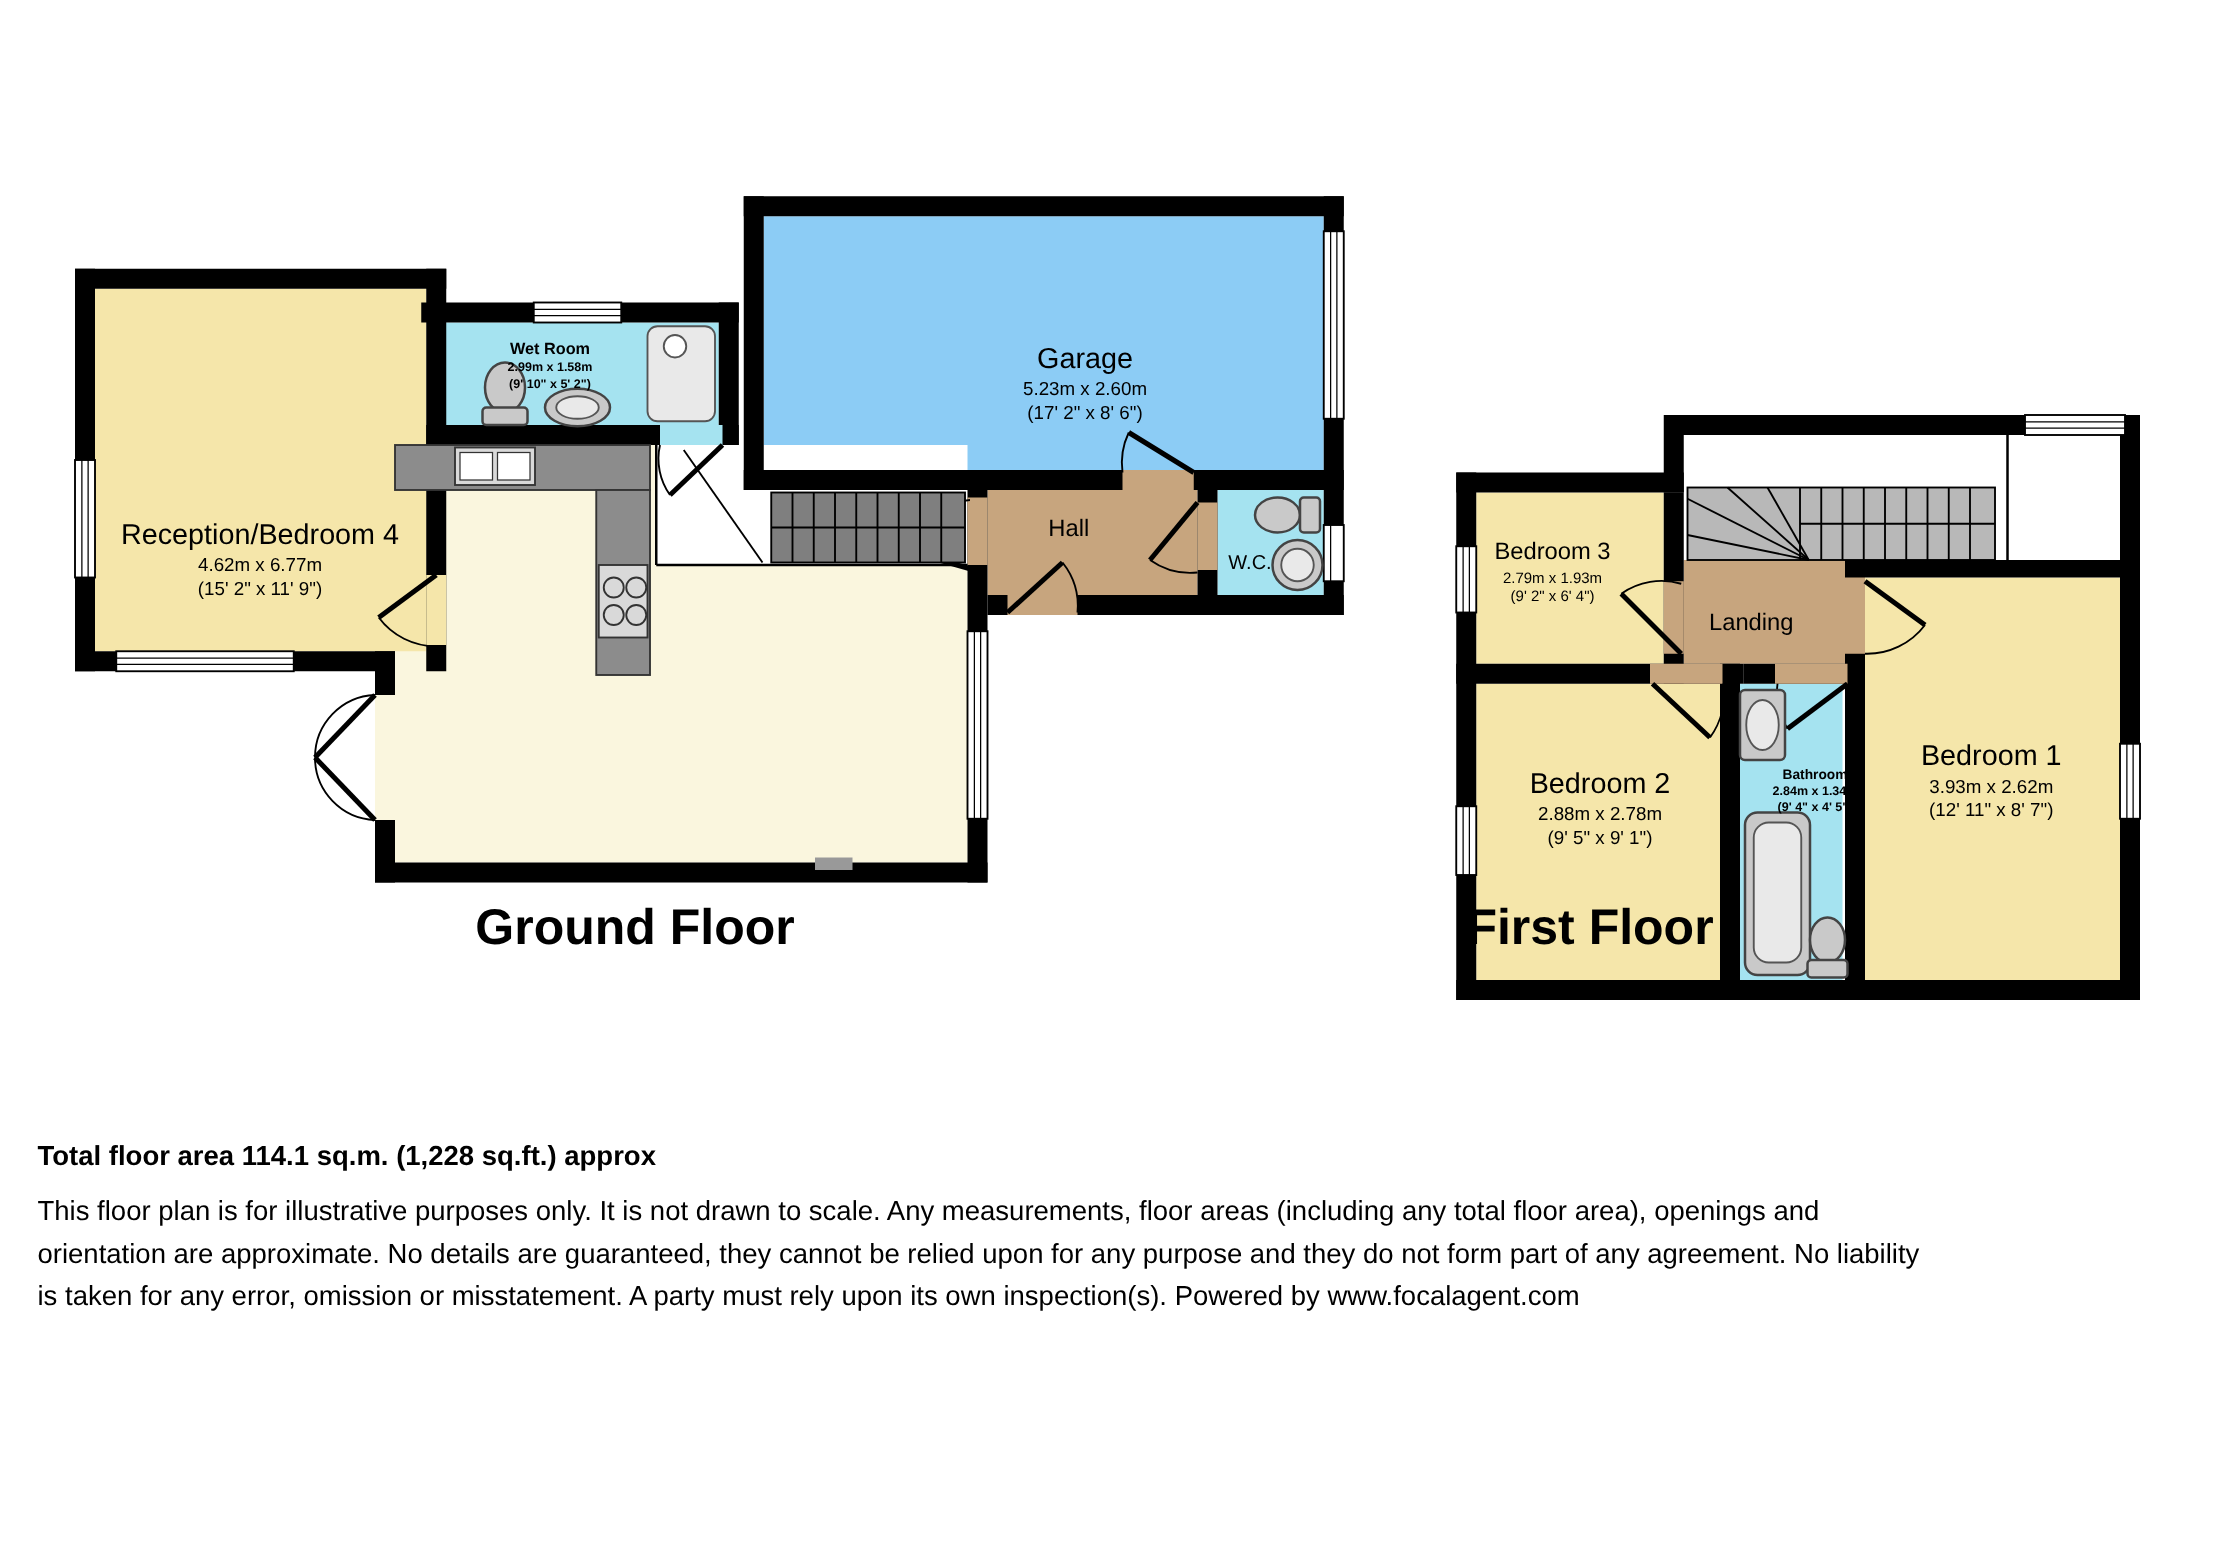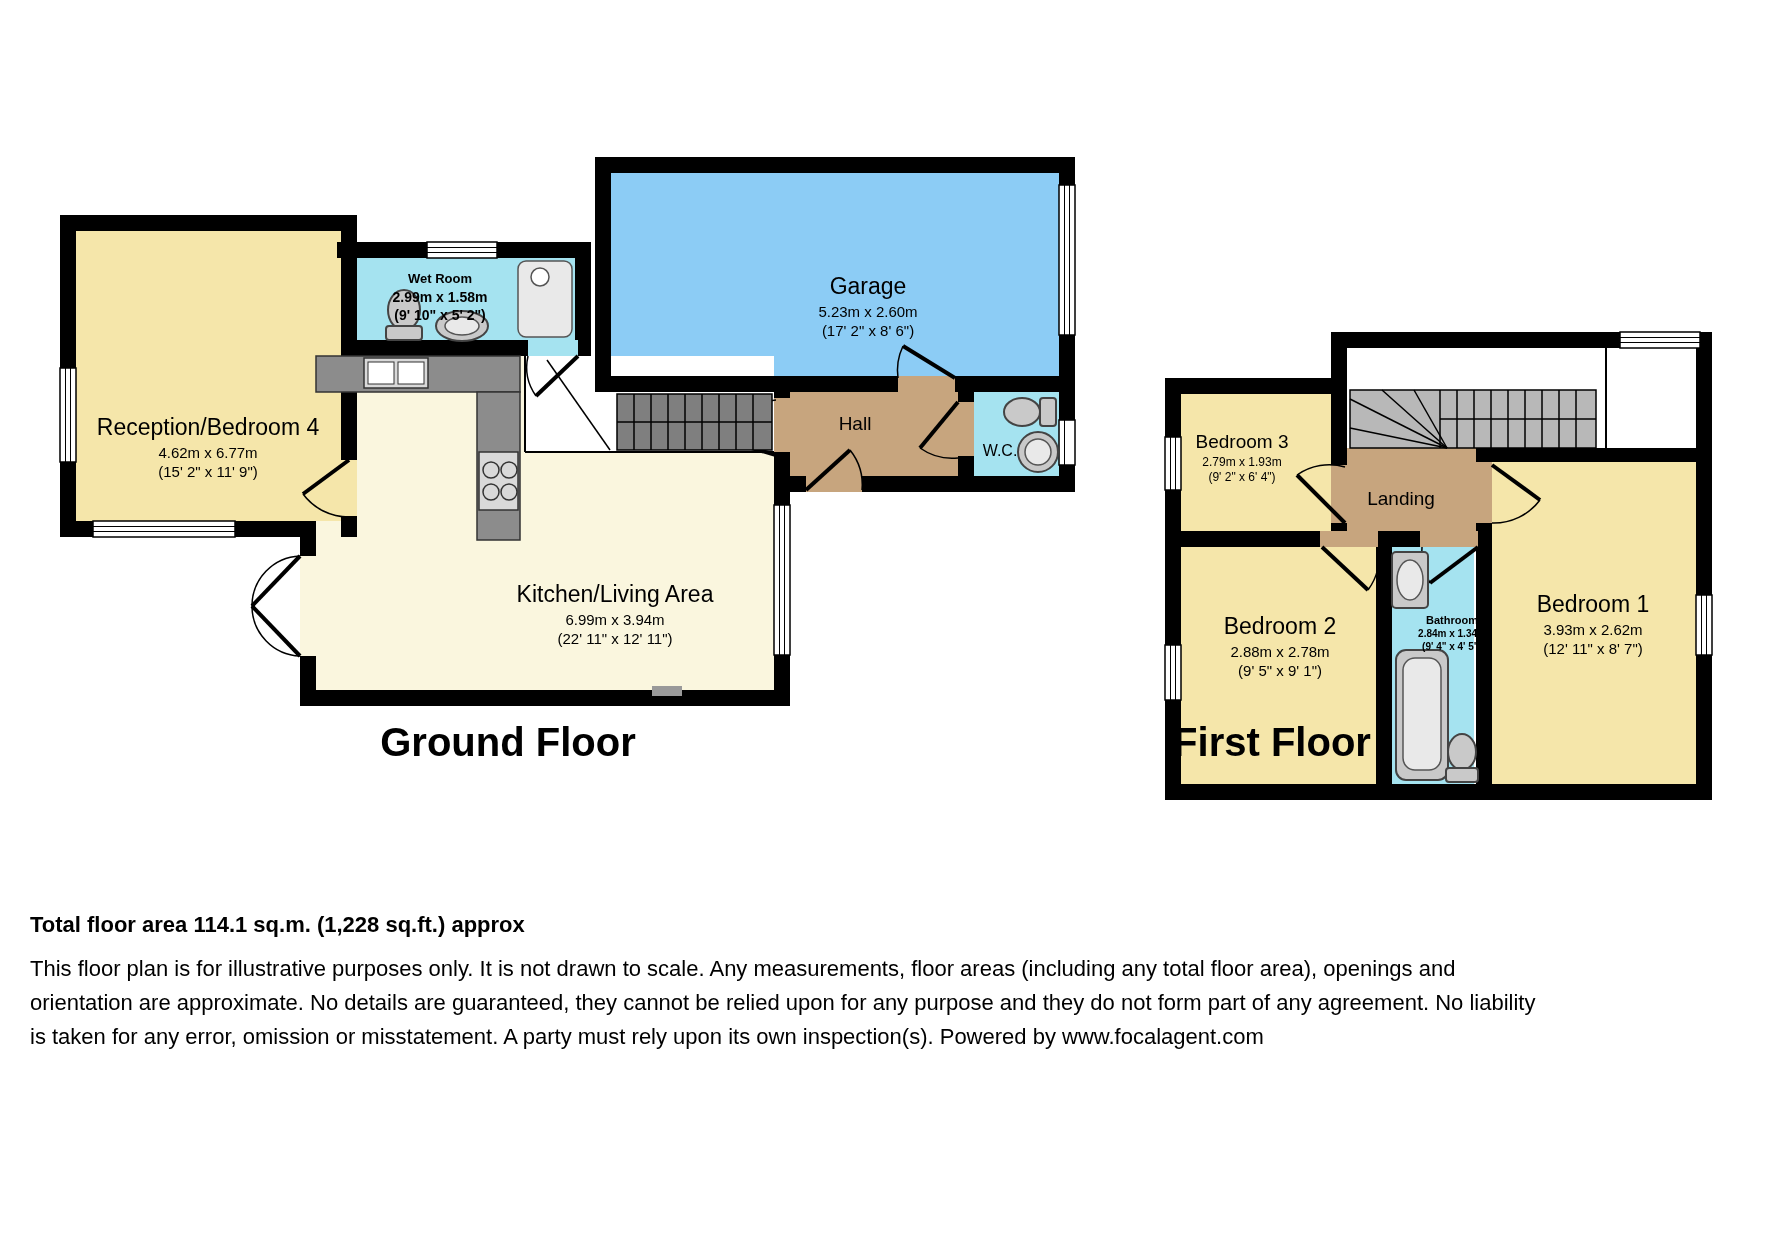--- a/index.html
+++ b/index.html
@@ -5,21 +5,21 @@
   html,body{margin:0;padding:0;background:#fff;}
   #canvas{position:relative;width:1771px;height:1239px;background:#fff;overflow:hidden;
           font-family:"Liberation Sans",sans-serif;color:#000;}
   #plan-svg{position:absolute;left:0;top:0;}
   .lbl{position:absolute;text-align:center;line-height:1.3;}
   .lbl-lg .nm{font-size:23px;}
   .lbl-lg .dm{font-size:15px;}
   .lbl-md .nm{font-size:19px;}
   .lbl-md .dm{font-size:12px;text-align:center;}
   .lbl-sm .nm{font-size:13px;font-weight:bold;}
-  .lbl-sm .dm{font-size:14px;font-weight:bold;}
+  .lbl-sm .dm{font-size:10px;font-weight:bold;}
   .lbl-xs .nm{font-size:11px;font-weight:bold;}
   .lbl-xs .dm{font-size:10px;font-weight:bold;}
   .one .nm{font-size:19px;}
   .wc-l .nm{font-size:16px;}
   .floor-title{position:absolute;text-align:center;font-weight:bold;font-size:40px;}
   .footer{position:absolute;left:30px;font-size:22px;}
   .footer.total{top:912px;font-weight:bold;}
   .footer.disc{top:952px;width:1515px;line-height:34px;text-align:left;}
   .gap-tan{fill:#C7A57E;} .gap-yellow{fill:#F5E6AA;} .gap-blue{fill:#A5E3F0;} .gap-cream{fill:#FAF6DE;}
   .wall{fill:#000;}
@@ -313,25 +313,20 @@
 </div>
 
 <div class="lbl one" style="left:795px;top:412px;width:120px;">
   <div class="nm">Hall</div>
 </div>
 
 <div class="lbl wc-l" style="left:955px;top:441px;width:90px;">
   <div class="nm">W.C.</div>
 </div>
 
-<div class="lbl lbl-lg" style="left:460px;top:580px;width:310px;">
-  <div class="nm">Kitchen/Living Area</div>
-  <div class="dm">6.99m x 3.94m</div>
-  <div class="dm">(22' 11" x 12' 11")</div>
-</div>
 
 <div class="lbl lbl-md" style="left:1162px;top:430px;width:160px;">
   <div class="nm">Bedroom 3</div>
   <div class="dm">2.79m x 1.93m</div>
   <div class="dm">(9' 2" x 6' 4")</div>
 </div>
 
 <div class="lbl one" style="left:1336px;top:487px;width:130px;">
   <div class="nm">Landing</div>
 </div>

